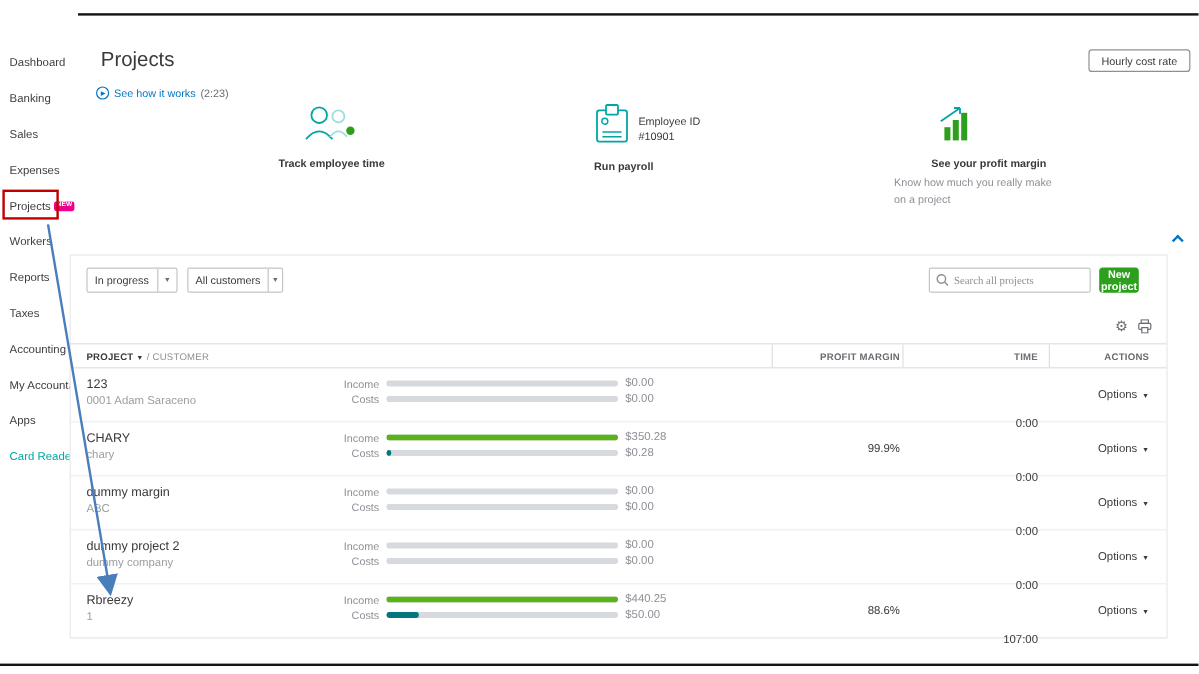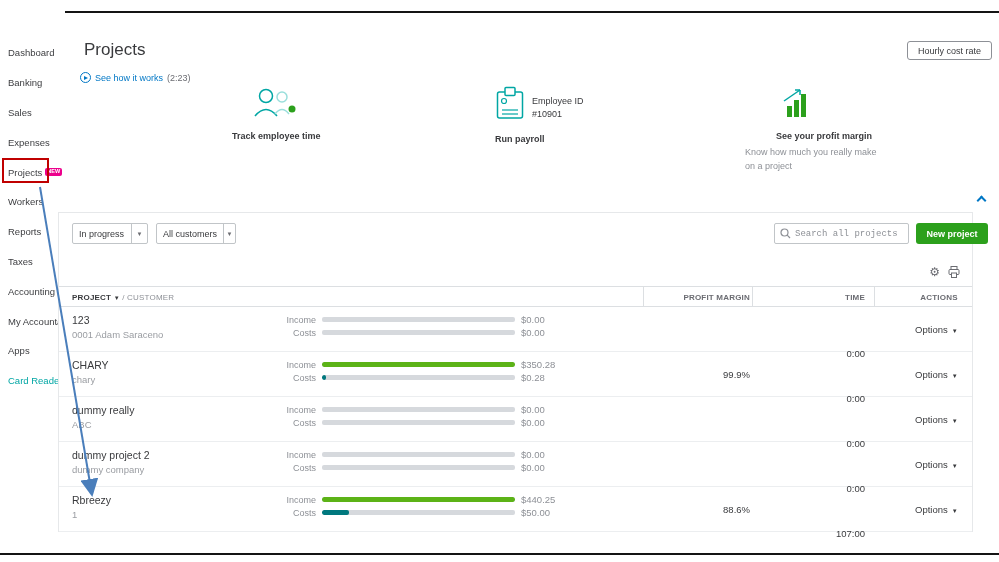--- a/index.html
+++ b/index.html
@@ -35,24 +35,24 @@
   
   .panel { position:absolute; left:58px; top:212px; width:915px; height:320px; background:#fff; border:1px solid #e6e8ea; }
 
   .select-box { position:absolute; height:21px; border:1px solid #c1c5c8; border-radius:2px; background:#fff; display:flex; align-items:center; font-size:9px; color:#393a3d; cursor:pointer; }
   .select-box .txt { padding:0 6px; flex:1; white-space:nowrap; }
   .select-box .caret { width:16px; height:100%; border-left:1px solid #c1c5c8; display:flex; align-items:center; justify-content:center; font-size:6px; color:#6b6c72; }
   .sel-status   { left:13px; top:10px; width:76px; }
   .sel-customer { left:97px; top:10px; width:80px; }
 
   .search-box { position:absolute; left:715px; top:10px; width:135px; height:21px; border:1px solid #c1c5c8; border-radius:2px; display:flex; align-items:center; padding:0 5px; gap:4px; }
-  .search-box input { border:none; outline:none; flex:1; font-size:9px; color:#393a3d; font-family:Liberation Mono, monospace; width:100%; }
+  .search-box input { border:none; outline:none; flex:1; font-size:9px; color:#393a3d; font-family:Liberation Serif, serif; width:100%; }
   .search-box input::placeholder { color:#8d9096; }
 
-  .new-project-btn { position:absolute; left:857px; top:10px; width:72px; height:21px; background:#2ca01c; border:none; border-radius:3px; color:#fff; font-size:9px; font-weight:bold; cursor:pointer; }
+  .new-project-btn { position:absolute; left:857px; top:10px; width:33px; height:21px; background:#2ca01c; border:none; border-radius:3px; color:#fff; font-size:9px; font-weight:bold; cursor:pointer; }
 
   .icon-row { position:absolute; right:12px; top:53px; display:flex; gap:8px; align-items:center; }
   .gear { font-size:12px; color:#6b6c72; line-height:1; cursor:pointer; }
   .printer { cursor:pointer; display:flex; }
 
   
   .thead { position:absolute; left:0; top:73px; width:100%; height:21px; border-top:1px solid #dcdfe2; border-bottom:1px solid #dcdfe2; font-size:8px; color:#6b6c72; font-weight:bold; letter-spacing:.2px; }
   .thead .c-project { position:absolute; left:13px; top:6px; }
   .thead .c-project .proj { color:#393a3d; }
   .thead .c-project .cust { color:#8d9096; font-weight:normal; }
@@ -279,21 +279,21 @@
         <span class="bar-track">
               <span class="bar-fill fill-costs" style="width: 2%; display: block;"></span>
             </span>
         <span class="bar-value">$0.28</span>
       </div>
       <span class="margin">99.9%</span>
       <span class="time">0:00</span>
       <span class="options"><span>Options</span><span class="ocaret">▼</span></span>
     </div>
         <div class="trow">
-      <span class="pname">dummy really</span>
+      <span class="pname">dummy margin</span>
       <span class="cname">ABC</span>
       <div class="bar-line bl-income">
         <span class="bar-label">Income</span>
         <span class="bar-track">
               <span class="bar-fill fill-income" style="width: 0%; display: block;"></span>
             </span>
         <span class="bar-value">$0.00</span>
       </div>
       <div class="bar-line bl-costs">
         <span class="bar-label">Costs</span>

